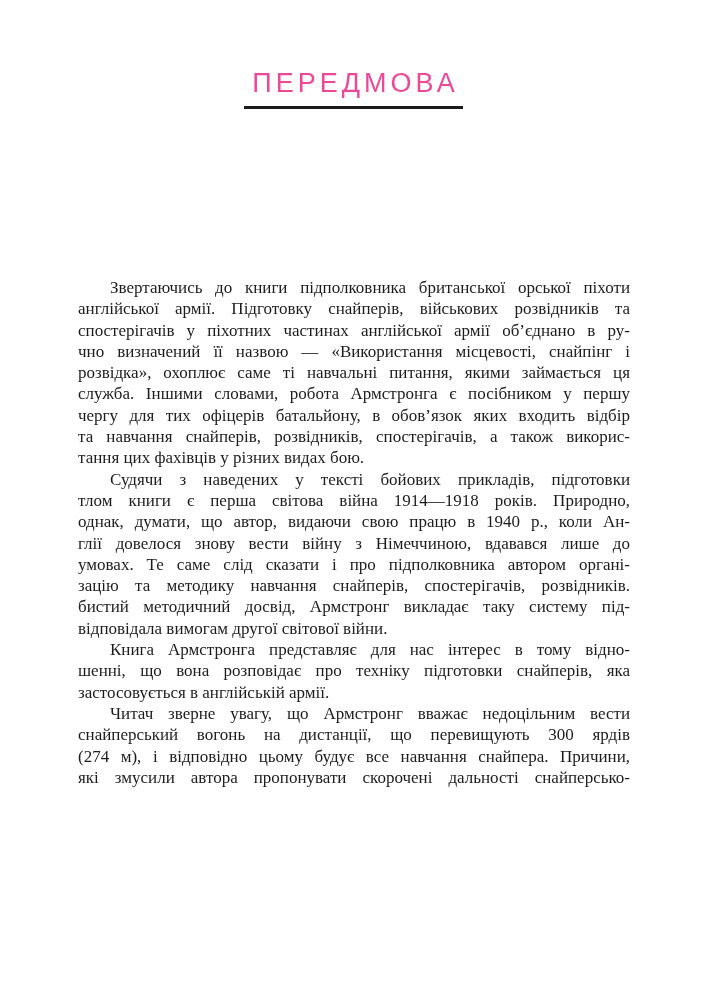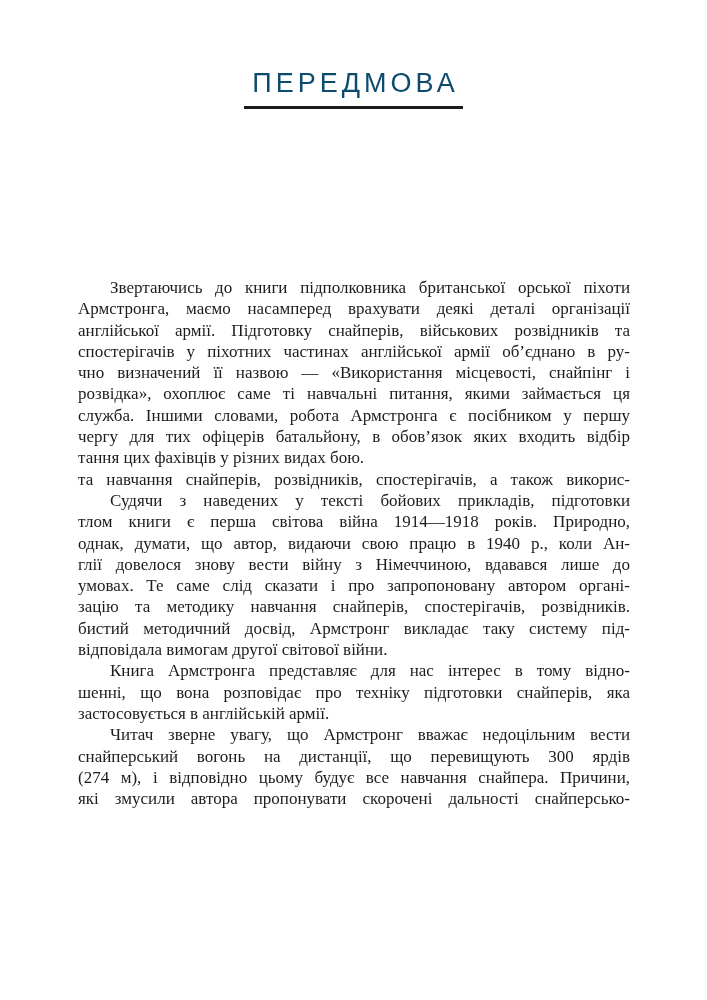--- a/index.html
+++ b/index.html
@@ -28,21 +28,21 @@
     display: inline-block;
     margin: 0;
     font-family: "Liberation Sans", sans-serif;
     font-weight: 400;
     font-size: 27px;
     line-height: 1;
     letter-spacing: 4px;
     padding: 0 4px 0 8px;
     padding-bottom: 9px;
     border-bottom: 3px solid #1b1b1b;
-    color: #0c4a6e;
+    color: #ec4899;
   }
   .body-text {
     position: absolute;
     top: 277px;
     left: 78px;
     width: 552px;
     font-size: 17px;
     line-height: 21.3px;
   }
   .paragraph {
@@ -64,36 +64,35 @@
 </head>
 <body>
 
 <div class="page">
   <div class="title-wrap">
     <h1 class="page-title">ПЕРЕДМОВА</h1>
   </div>
   <div class="body-text">
       <div class="paragraph">
         <div class="line first">Звертаючись до книги підполковника британської орської піхоти</div>
-        <div class="line">Армстронга, маємо насамперед врахувати деякі деталі організації</div>
         <div class="line">англійської армії. Підготовку снайперів, військових розвідників та</div>
         <div class="line">спостерігачів у піхотних частинах англійської армії об’єднано в ру-</div>
         <div class="line">чно визначений її назвою — «Використання місцевості, снайпінг і</div>
         <div class="line">розвідка», охоплює саме ті навчальні питання, якими займається ця</div>
         <div class="line">служба. Іншими словами, робота Армстронга є посібником у першу</div>
         <div class="line">чергу для тих офіцерів батальйону, в обов’язок яких входить відбір</div>
+        <div class="line">та навчання снайперів, розвідників, спостерігачів, а також викорис-</div>
         <div class="line last">тання цих фахівців у різних видах бою.</div>
-        <div class="line">та навчання снайперів, розвідників, спостерігачів, а також викорис-</div>
       </div>
       <div class="paragraph">
         <div class="line first">Судячи з наведених у тексті бойових прикладів, підготовки</div>
         <div class="line">тлом книги є перша світова війна 1914—1918 років. Природно,</div>
         <div class="line">однак, думати, що автор, видаючи свою працю в 1940 р., коли Ан-</div>
         <div class="line">глії довелося знову вести війну з Німеччиною, вдавався лише до</div>
-        <div class="line">умовах. Те саме слід сказати і про запропоновану автором органі-</div>
+        <div class="line">умовах. Те саме слід сказати і про підполковника автором органі-</div>
         <div class="line">зацію та методику навчання снайперів, спостерігачів, розвідників.</div>
         <div class="line">бистий методичний досвід, Армстронг викладає таку систему під-</div>
         <div class="line last">відповідала вимогам другої світової війни.</div>
       </div>
       <div class="paragraph">
         <div class="line first">Книга Армстронга представляє для нас інтерес в тому відно-</div>
         <div class="line">шенні, що вона розповідає про техніку підготовки снайперів, яка</div>
         <div class="line last">застосовується в англійській армії.</div>
       </div>
       <div class="paragraph">

